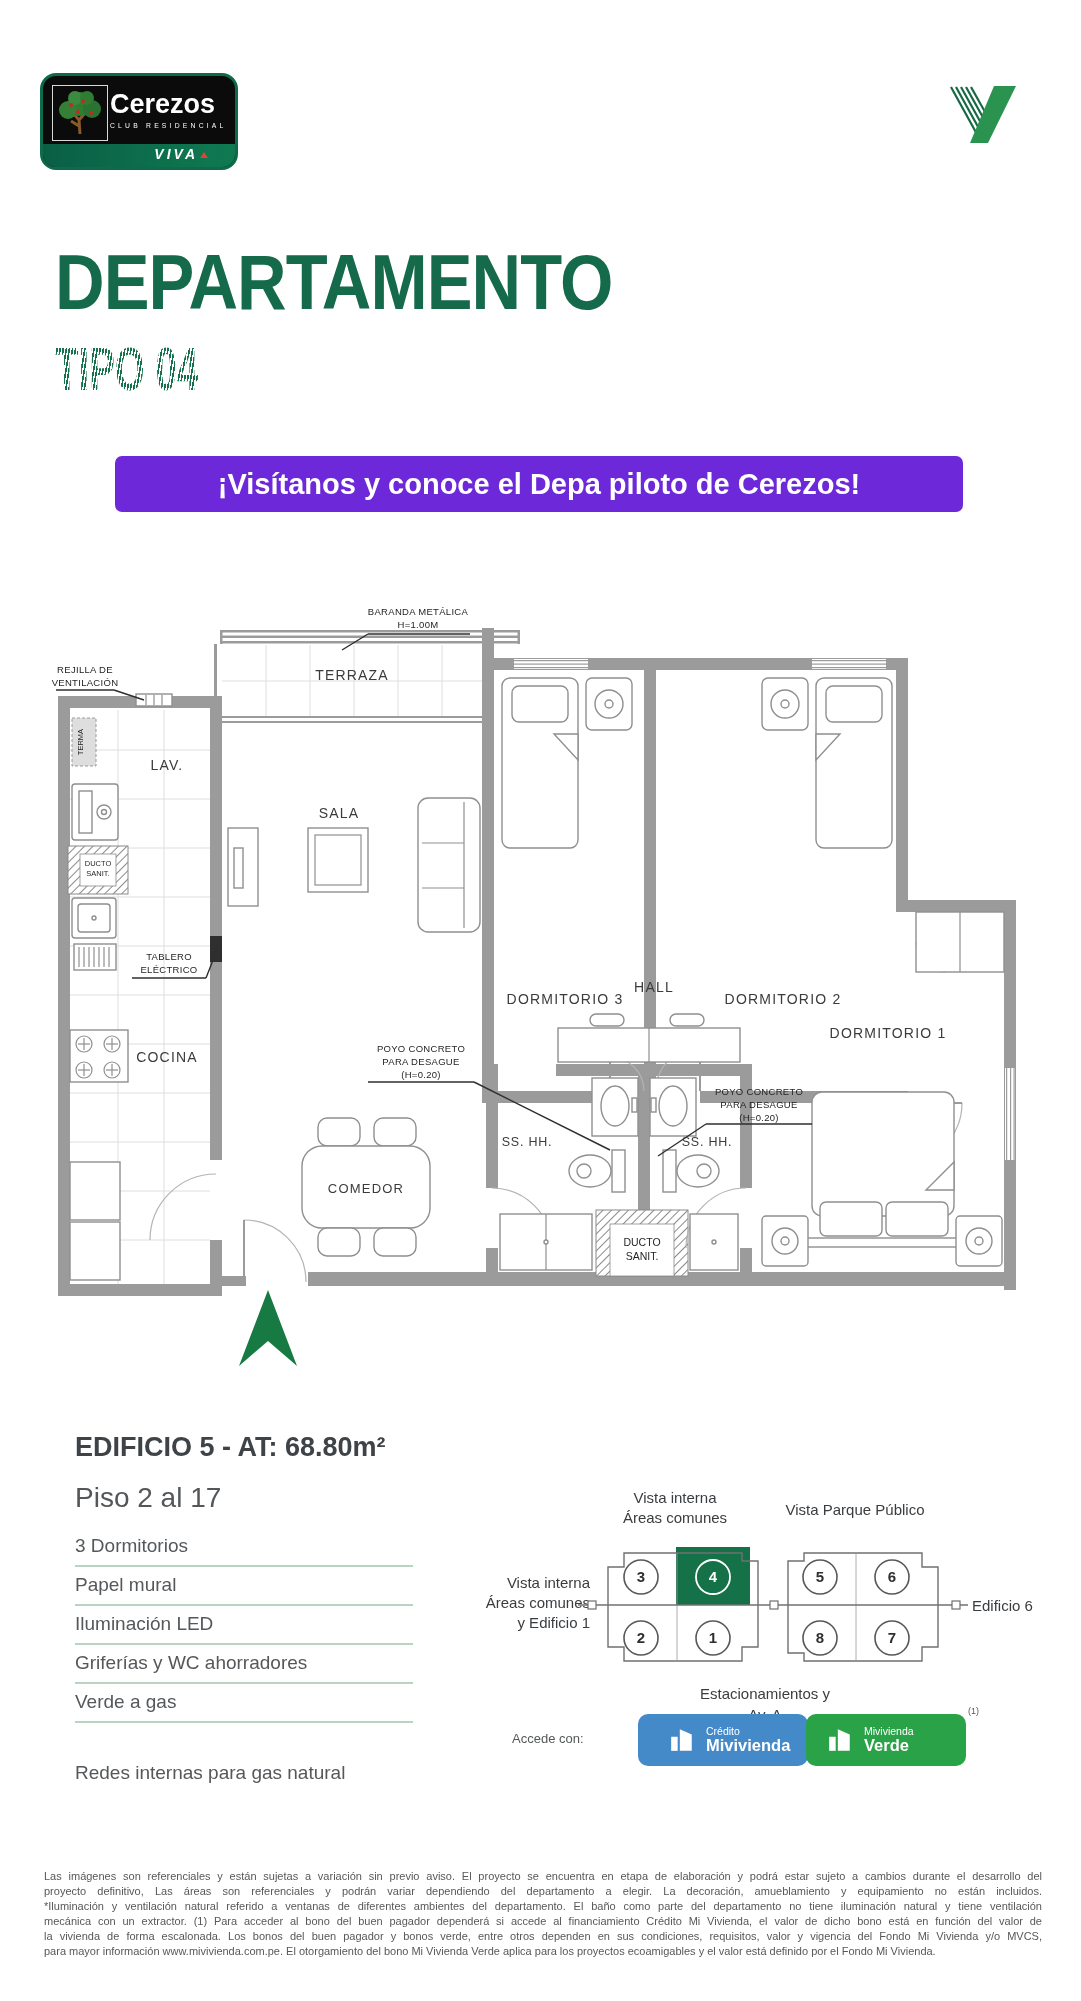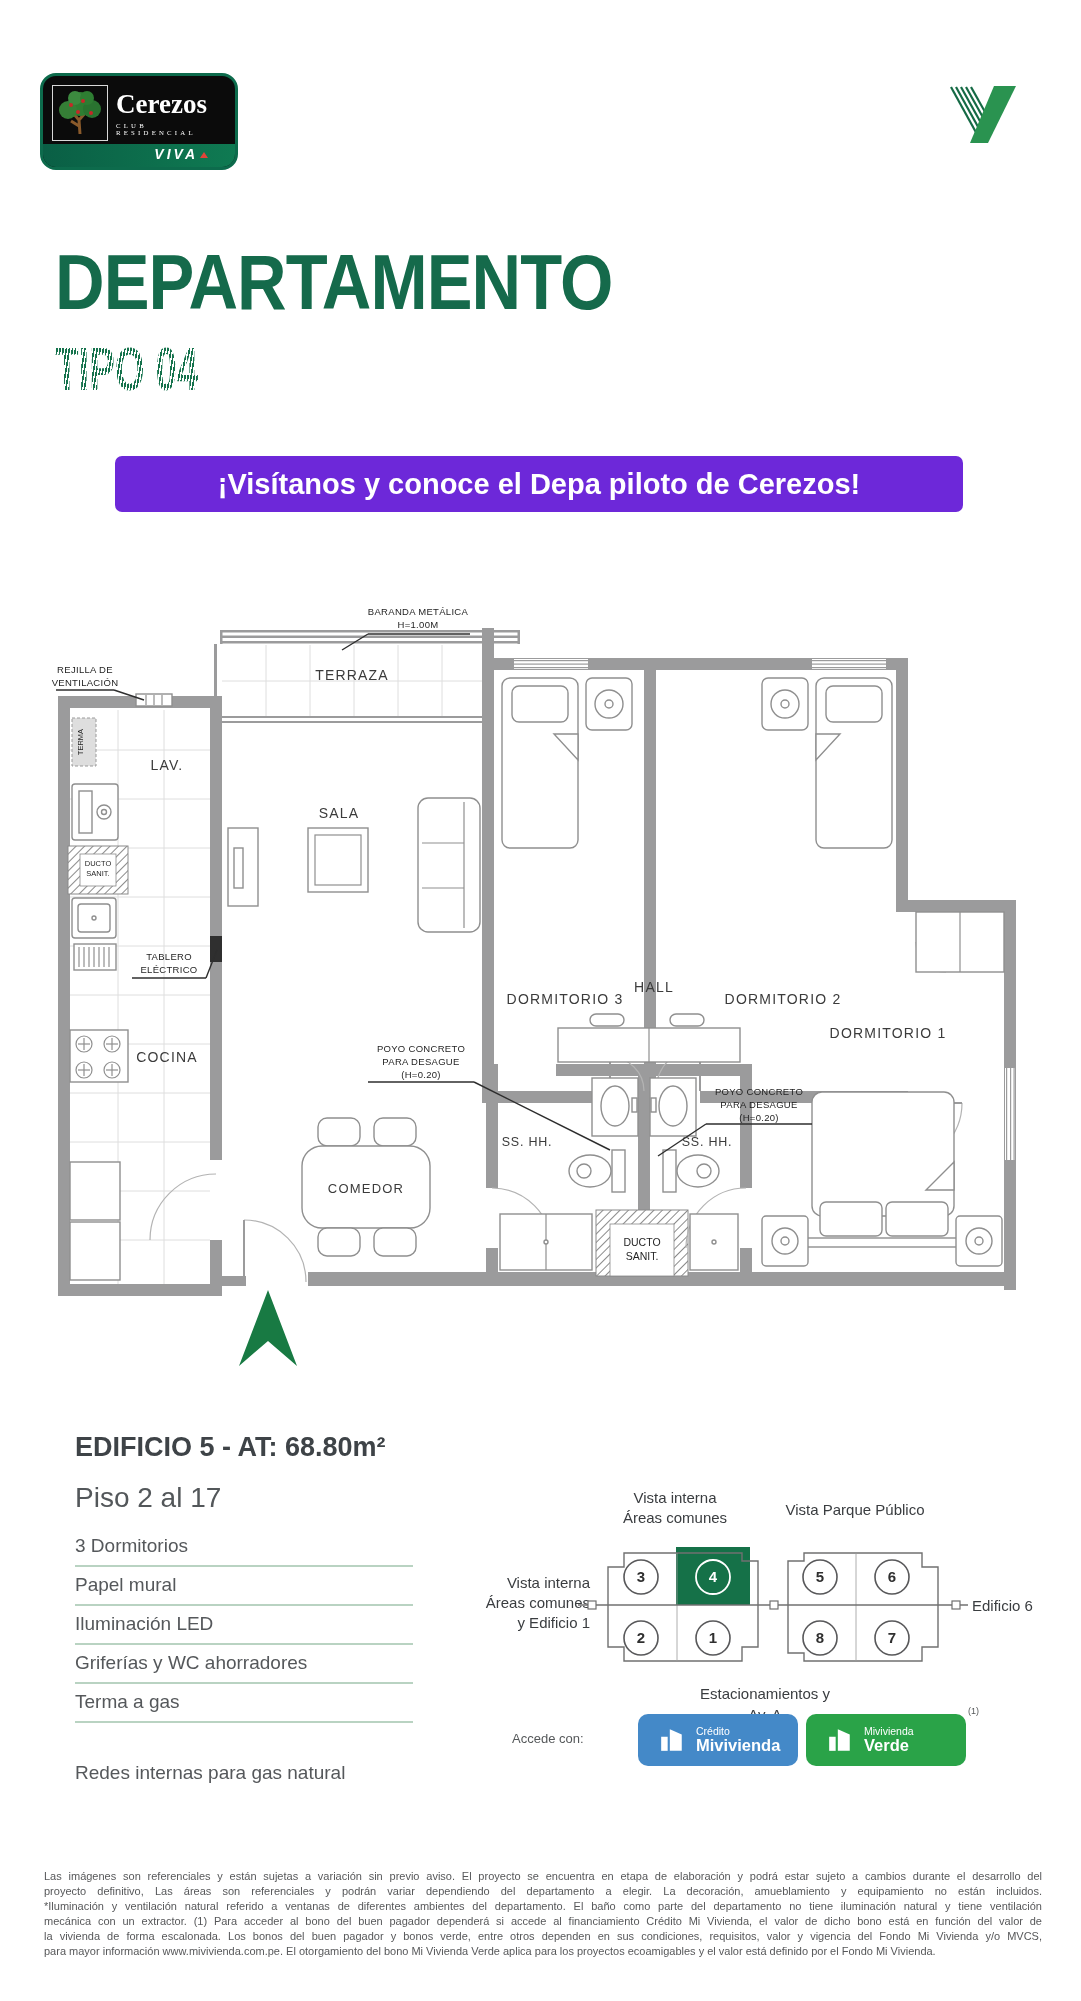--- a/index.html
+++ b/index.html
@@ -8,21 +8,21 @@
     font-family:"Liberation Sans", sans-serif;overflow:hidden;
   }
   
   .logo-card{
     position:absolute;left:40px;top:73px;width:198px;height:97px;
     background:#0b0b0b;border:3px solid #0d6b4c;border-radius:16px;
     overflow:hidden;box-sizing:border-box;
   }
   .logo-inner{display:flex;align-items:flex-start;padding:9px 8px 0 9px;}
   .tree-box{width:54px;height:54px;border:1.5px solid #d9d9d9;flex:0 0 auto;}
-  .logo-texts{margin-left:8px;margin-top:6px;font-family:Liberation Serif, serif;}
+  .logo-texts{margin-left:2px;margin-top:6px;}
   .logo-name{color:#ffffff;font-size:27px;font-weight:bold;line-height:1;}
   .logo-sub{color:#ffffff;font-size:6.8px;letter-spacing:3.2px;margin-top:4px;}
   .viva-strip{
     position:absolute;left:0;right:0;bottom:0;height:23px;
     background:linear-gradient(90deg,#0a5f45,#0f7a52);
   }
   .viva-text{
     position:absolute;left:58%;top:2px;color:#ffffff;font-weight:bold;
     font-style:italic;font-size:14px;letter-spacing:3px;
   }
@@ -88,21 +88,21 @@
   .kp-circ-hl{fill:none;stroke:#ffffff;stroke-width:1.8;}
   .kp-num{font-size:15px;font-weight:bold;fill:#2f2f2f;text-anchor:middle;}
   .kp-num-hl{font-size:15px;font-weight:bold;fill:#ffffff;text-anchor:middle;}
   .kp-sq{fill:#ffffff;stroke:#707070;stroke-width:1.2;}
   
   .accede-label{position:absolute;left:512px;top:1731px;font-size:13px;color:#55585a;}
   .badge{
     position:absolute;top:1714px;width:160px;height:52px;border-radius:10px;
     display:flex;align-items:center;color:#fff;cursor:pointer;
   }
-  .badge-blue{left:638px;background:#4489c8;}
+  .badge-blue{left:638px;background:#4489c8;padding-left:10px;}
   .badge-green{left:806px;background:#2aa348;}
   .badge svg{margin-left:20px;flex:0 0 auto;}
   .badge-texts{margin-left:10px;line-height:1.05;}
   .badge-l1{font-size:10.5px;}
   .badge-l2{font-size:16.5px;font-weight:bold;}
   .badge-note{position:absolute;left:968px;top:1706px;font-size:9px;color:#55585a;}
   
   .footer{
     position:absolute;left:44px;top:1869px;width:998px;
     font-size:11px;line-height:14.9px;color:#57585a;
@@ -430,21 +430,21 @@
 </svg>
 
 <div class="det-title">EDIFICIO 5 - AT: 68.80m²</div>
 <div class="det-floors">Piso 2 al 17</div>
 
 <ul class="features">
   <li>3 Dormitorios</li>
   <li>Papel mural</li>
   <li>Iluminación LED</li>
   <li>Griferías y WC ahorradores</li>
-  <li>Terma a gas</li>
+  <li>Verde a gas</li>
   <li>Redes internas para gas natural</li>
 </ul>
 
 <svg class="keyplan" viewBox="0 0 600 250">
   <text class="kp-lbl" x="235" y="18">Vista interna</text>
   <text class="kp-lbl" x="235" y="38">Áreas comunes</text>
   <text class="kp-lbl" x="415" y="30">Vista Parque Público</text>
   <text class="kp-lbl-end" x="150" y="103">Vista interna</text>
   <text class="kp-lbl-end" x="150" y="123">Áreas comunes</text>
   <text class="kp-lbl-end" x="150" y="143">y Edificio 1</text>

